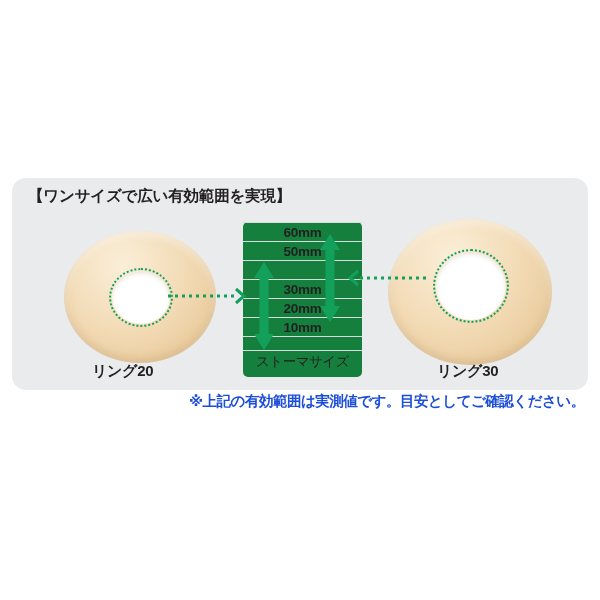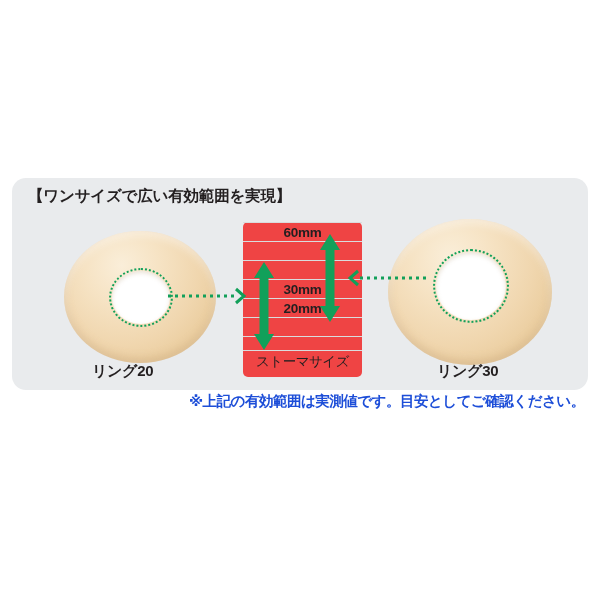--- a/index.html
+++ b/index.html
@@ -88,21 +88,21 @@
   #ring-left-label  { left: 92px;  top: 362px; }
   #ring-right-label { left: 437px; top: 362px; }
 
   
   #scale-card {
     position: absolute;
     left: 243px;
     top: 222px;
     width: 119px;
     height: 155px;
-    background: #ef4444;
+    background: #15803d;
     border-radius: 5px;
   }
   .scale-row {
     position: absolute;
     left: 0;
     width: 119px;
     height: 19px;
     border-top: 1px solid #d9dcdd;
     box-sizing: border-box;
   }
@@ -173,22 +173,24 @@
     <div class="scale-row" style="top:0px"></div>
     <div class="scale-row" style="top:19px"></div>
     <div class="scale-row" style="top:38px"></div>
     <div class="scale-row" style="top:57px"></div>
     <div class="scale-row" style="top:76px"></div>
     <div class="scale-row" style="top:95px"></div>
     <div class="scale-row" style="top:114px"></div>
     <div class="scale-row" style="top:128px"></div>
 
     <div class="scale-row-label" style="top:1px">60mm</div>
+    <div class="scale-row-label" style="top:20px">50mm</div>
     <div class="scale-row-label" style="top:58px">30mm</div>
     <div class="scale-row-label" style="top:77px">20mm</div>
+    <div class="scale-row-label" style="top:96px">10mm</div>
 
     <div id="scale-unit-label">ストーマサイズ</div>
   </div>
 
   <svg id="overlay" viewBox="0 0 600 600">
 
     <g>
       <polygon fill="#12a05a" points="264,262 274,278 268.5,278 268.5,334 274,334 264,350 254,334 259.5,334 259.5,278 254,278"></polygon>
     </g>
 

